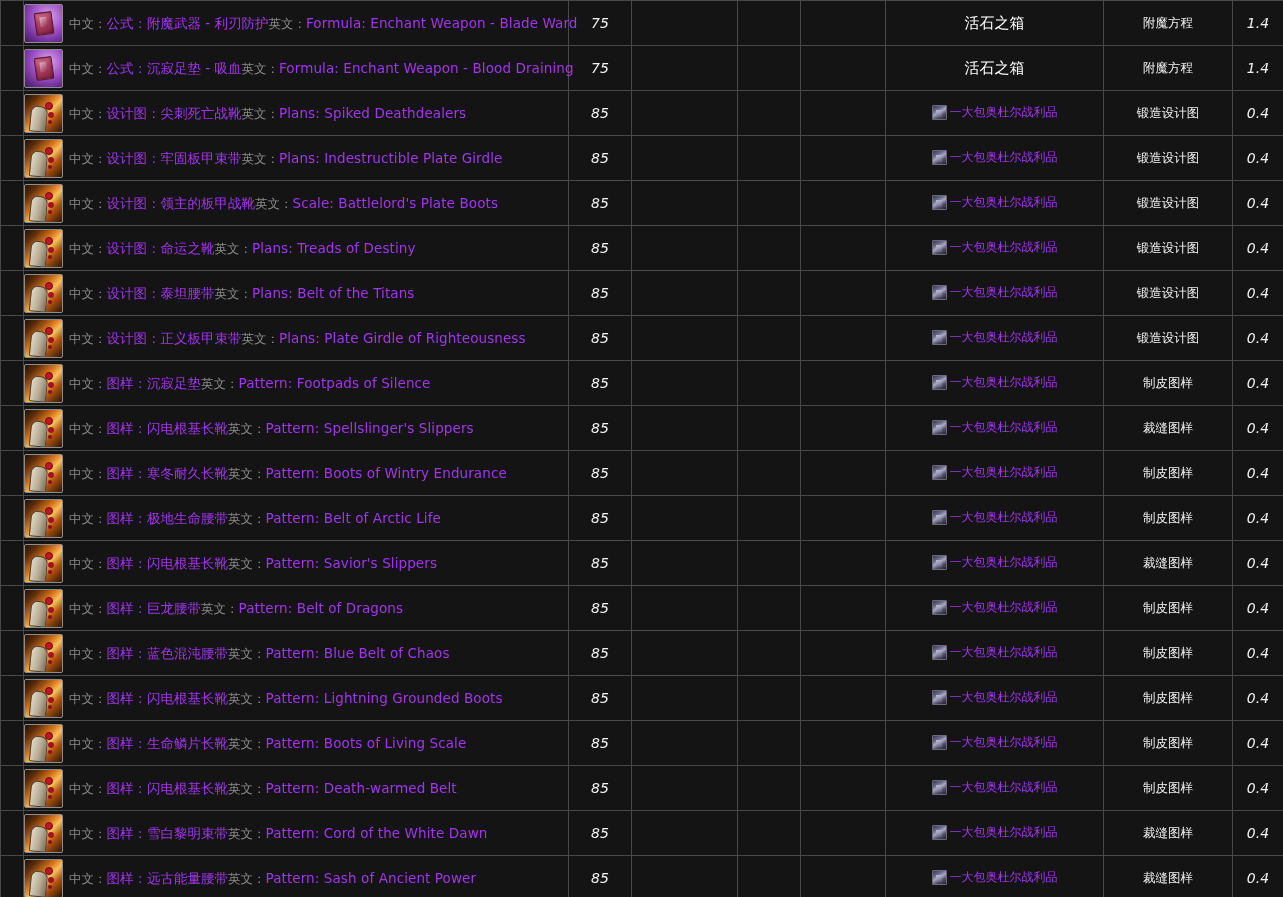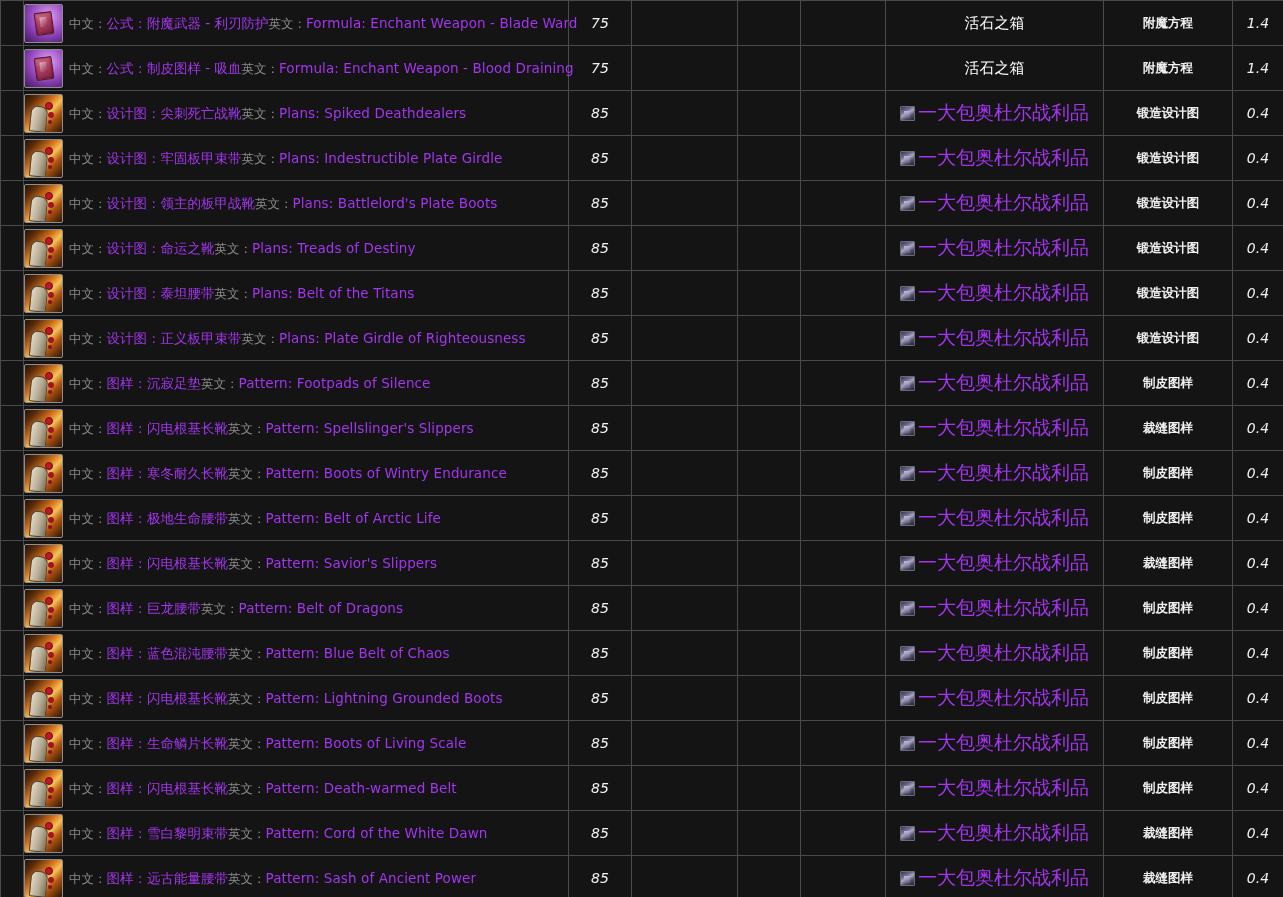--- a/index.html
+++ b/index.html
@@ -142,32 +142,32 @@
   
   .level-cell,
   .type-cell,
   .val-cell,
   .drop-cell {
     text-align: center;
     color: #f0f0f0;
     font-size: 13.5px;
   }
   .level-cell { font-size: 14px; font-style: italic; }
-  .type-cell  { font-size: 12.5px; font-weight: bold; }
+  .type-cell  { font-size: 12.5px; }
   .val-cell   { font-size: 14px; font-style: italic; }
 
   .drop-inner {
     display: inline-flex;
     align-items: center;
     justify-content: center;
     gap: 3px;
   }
   .drop-link {
     color: #a335ee;
-    font-size: 19px;
+    font-size: 12px;
     text-decoration: none;
   }
   .drop-plain {
     color: #ffffff;
     font-size: 15px;
   }
   .bag-icon {
     width: 15px;
     height: 15px;
     flex: 0 0 15px;
@@ -228,21 +228,21 @@
           </span></td>
         <td class="type-cell">附魔方程</td>
         <td class="val-cell">1.4</td>
       </tr>
       <tr>
         <td class="pad-cell"></td>
         <td class="name-cell">
           <div class="name-inner">
             <span class="icon-box enchant"></span>
             <span class="names">
-              <span class="name-line"><span class="lang-label">中文：</span><span class="item-zh">公式：制皮图样 - 吸血</span></span>
+              <span class="name-line"><span class="lang-label">中文：</span><span class="item-zh">公式：沉寂足垫 - 吸血</span></span>
               <span class="name-line"><span class="lang-label">英文：</span><span class="item-en">Formula: Enchant Weapon - Blood Draining</span></span>
             </span>
           </div>
         </td>
         <td class="level-cell">75</td>
         <td class="empty-cell"></td>
         <td class="empty-cell"></td>
         <td class="empty-cell"></td>
         <td class="drop-cell"><span class="drop-inner">
             <span class="drop-plain">活石之箱</span>
@@ -294,21 +294,21 @@
         <td class="type-cell">锻造设计图</td>
         <td class="val-cell">0.4</td>
       </tr>
       <tr>
         <td class="pad-cell"></td>
         <td class="name-cell">
           <div class="name-inner">
             <span class="icon-box plans"></span>
             <span class="names">
               <span class="name-line"><span class="lang-label">中文：</span><span class="item-zh">设计图：领主的板甲战靴</span></span>
-              <span class="name-line"><span class="lang-label">英文：</span><span class="item-en">Plans: Battlelord's Plate Boots</span></span>
+              <span class="name-line"><span class="lang-label">英文：</span><span class="item-en">Scale: Battlelord's Plate Boots</span></span>
             </span>
           </div>
         </td>
         <td class="level-cell">85</td>
         <td class="empty-cell"></td>
         <td class="empty-cell"></td>
         <td class="empty-cell"></td>
         <td class="drop-cell"><span class="drop-inner">
             <span class="bag-icon"></span>
             <span class="drop-link">一大包奥杜尔战利品</span>

